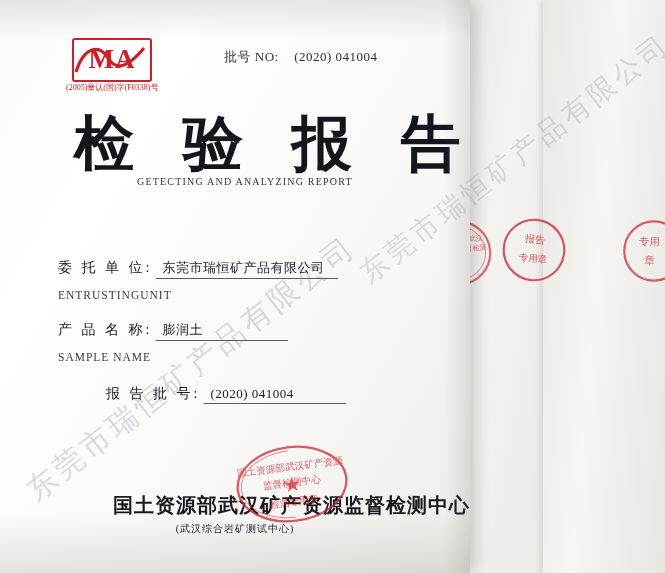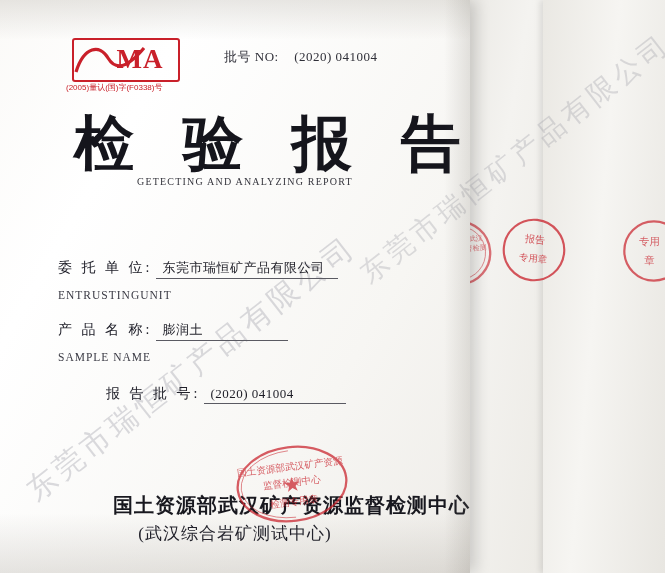--- a/index.html
+++ b/index.html
@@ -69,32 +69,31 @@
     width:76px; height:40px;
     border: 2px solid #c9202a;
     border-radius: 3px;
     color:#c9202a;
     font-family: "Liberation Serif", serif;
     font-weight: bold;
     font-size: 27px;
     letter-spacing: 1px;
     text-align:center;
     line-height: 38px;
-    padding-left: 28px;
   }
   .cma-swoosh {
     position:absolute; left:2px; top:4px; width:72px; height:34px;
   }
   .cma-sub {
     position:absolute; left:-6px; top:44px;
     width:92px;
     text-align:right;
     color:#c9202a;
     font-size: 8px;
-    font-family: Liberation Sans, sans-serif;
+    font-family: Liberation Serif, serif;
     white-space: nowrap;
   }
 
   
   .batch-line {
     position:absolute; left:224px; top:48px;
     font-size: 13px;
     color:#2f2f38;
     letter-spacing: 0.5px;
     white-space: nowrap;
@@ -147,21 +146,21 @@
     position:absolute; left:0; top:492px; width:470px;
     text-align:right;
     font-size:20px;
     letter-spacing:1px;
     color:#18181f;
     font-weight:bold;
   }
   .org-sub {
     position:absolute; left:0; top:522px; width:470px;
     text-align:center;
-    font-size:17px;
+    font-size:10px;
     letter-spacing:1px;
     color:#22222b;
   }
 
   
   .round-stamp {
     position:absolute;
     left:228px; top:440px;
     width:128px; height:88px;
     opacity:0.72;

